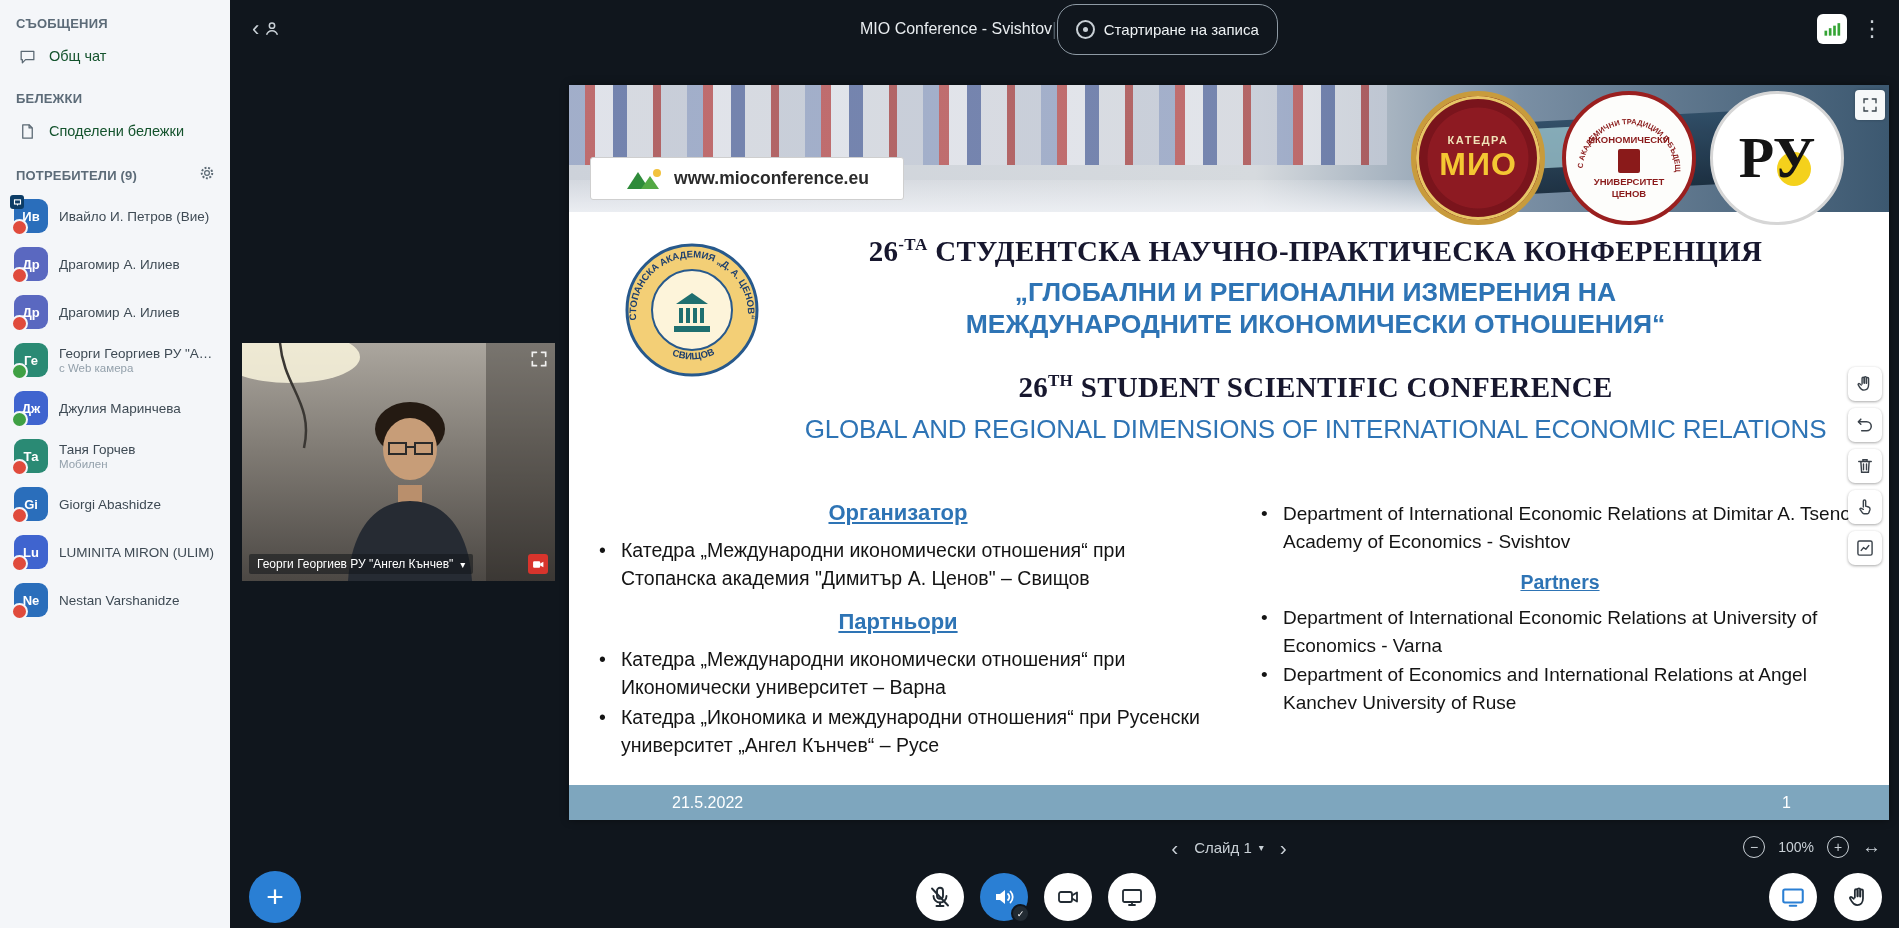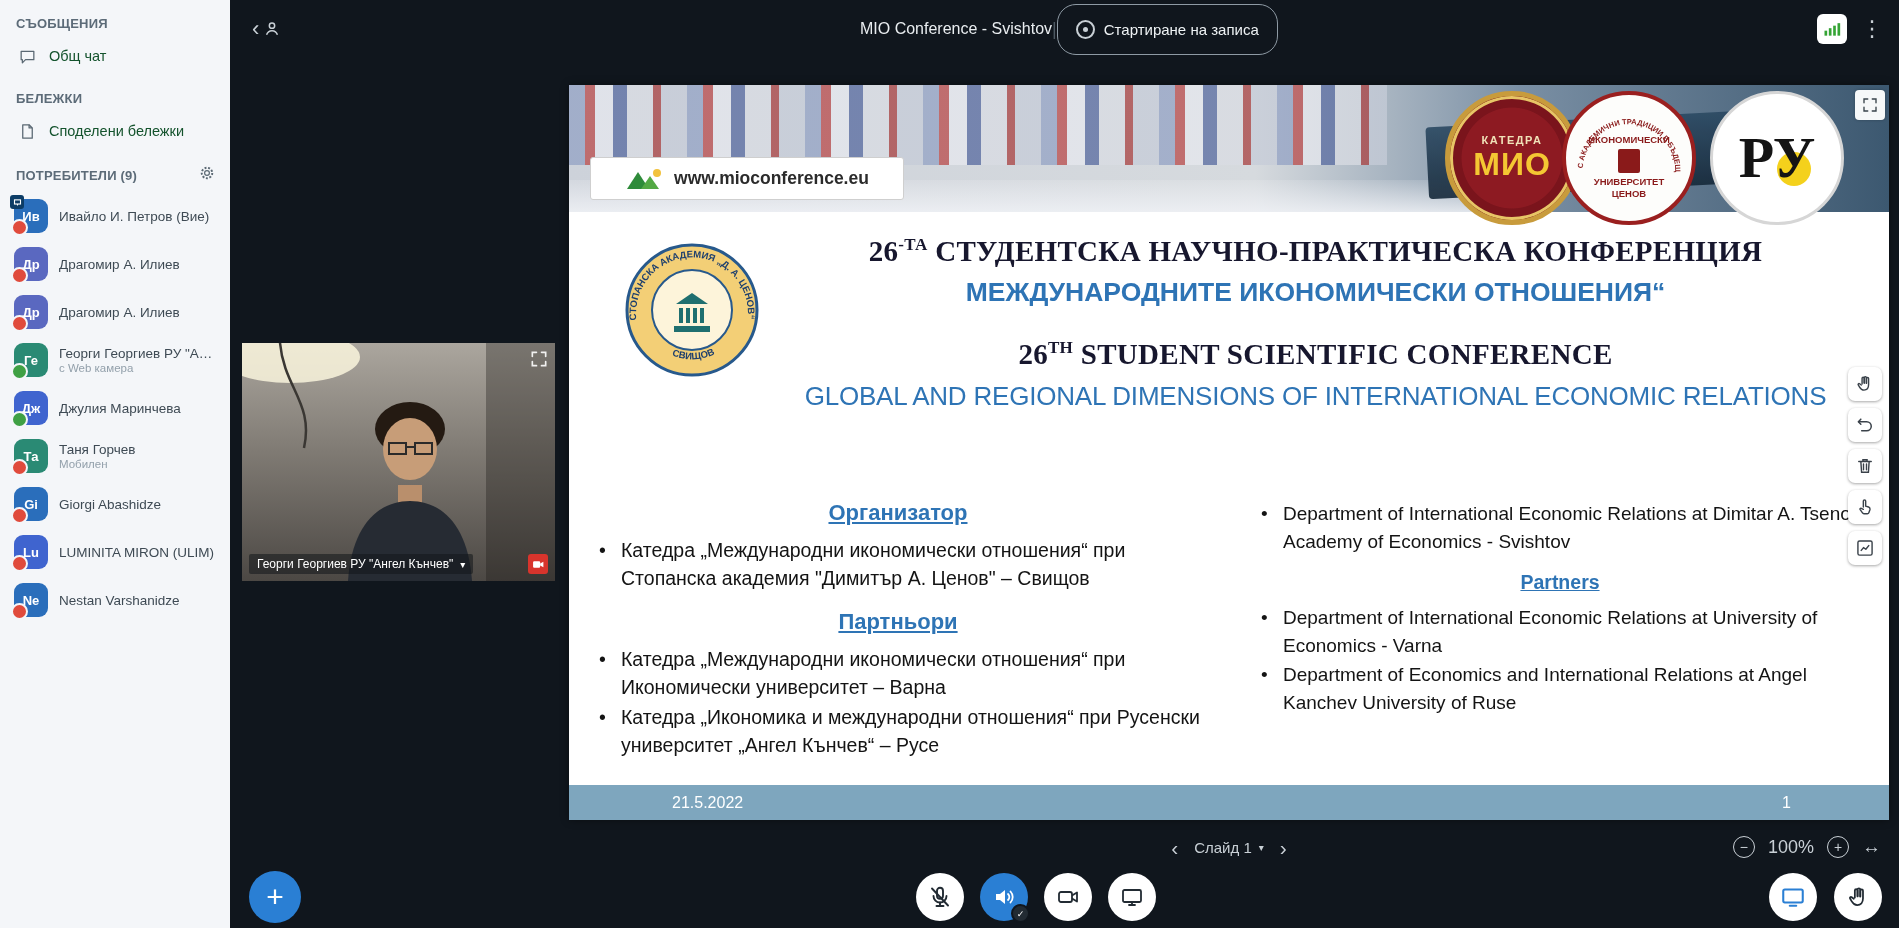--- a/index.html
+++ b/index.html
@@ -49,21 +49,21 @@
   .banner-stripes{position:absolute;left:0;top:0;height:80px;width:62%;opacity:.75;background:repeating-linear-gradient(90deg,#93a2c4 0 16px,#b94a4a 16px 26px,#e6e8ee 26px 44px,#56699f 44px 58px,#d9dce3 58px 84px,#a84040 84px 92px,#c6ccd8 92px 118px);}
   .banner-desk{position:absolute;left:0;bottom:0;height:32px;width:70%;background:linear-gradient(180deg,rgba(250,250,252,.15),rgba(240,242,246,.85));}
   .banner-laptop{position:absolute;right:5%;top:32px;width:30%;height:72px;background:linear-gradient(180deg,#2c4a63,#16293a);transform:rotate(-3deg);border-radius:4px;opacity:.9;}
   .banner-laptop .scr{position:absolute;left:8%;top:10%;width:55%;height:55%;background:#9fc9d2;opacity:.8;}
 
   .pill{position:absolute;left:21px;top:72px;width:312px;height:41px;background:#fff;border:1px solid #cfcfcf;border-radius:3px;display:flex;align-items:center;justify-content:center;gap:9px;z-index:2;}
   .pill svg{width:40px;height:24px;}
   .pill-site{font-size:17.5px;font-weight:bold;color:#2b2b2b;}
 
   .blogo{position:absolute;top:6px;width:134px;height:134px;border-radius:50%;z-index:3;display:flex;flex-direction:column;align-items:center;justify-content:center;box-sizing:border-box;}
-  .blogo.mio{left:876px;background:radial-gradient(circle,#8d1a22 57%,#7a141c 58%);border:5px solid #c89b3c;box-shadow:inset 0 0 0 3px #e7c566;}
+  .blogo.mio{left:842px;background:radial-gradient(circle,#8d1a22 57%,#7a141c 58%);border:5px solid #c89b3c;box-shadow:inset 0 0 0 3px #e7c566;}
   .mio-top{color:#f0e2b8;font-size:11px;letter-spacing:1.5px;font-weight:bold;}
   .mio-main{color:#f4c733;font-size:32px;font-weight:bold;letter-spacing:1px;}
   .blogo.ue{left:993px;background:#fdfdfb;border:4px solid #9a1f1f;}
   .ue-arc{position:absolute;inset:0;}
   .ue-c{display:flex;flex-direction:column;align-items:center;margin-top:18px;}
   .ue-l{color:#8a1a1a;font-size:9.5px;font-weight:bold;line-height:1.25;}
   .ue-emblem{width:22px;height:24px;background:#8a1a1a;border-radius:2px;margin:3px 0;}
   .blogo.ru{left:1141px;background:#fff;border:3px solid #d6d6d6;position:absolute;}
   .ru-dot{position:absolute;right:30px;top:58px;width:34px;height:34px;border-radius:50%;background:#f4d11c;}
   .ru-text{position:relative;font-family:"Liberation Serif",serif;font-size:58px;font-weight:bold;color:#141414;line-height:1;}
@@ -95,21 +95,21 @@
   .wb-btn{width:34px;height:34px;background:#fff;border-radius:7px;display:flex;align-items:center;justify-content:center;color:#3a424a;box-shadow:0 1px 3px rgba(0,0,0,.35);}
   .wb-btn svg{width:20px;height:20px;}
 
   .slide-nav{position:relative;height:32px;margin-top:11px;color:#c9d0d6;}
   .sn-center{position:absolute;left:50%;top:50%;transform:translate(-50%,-50%);display:flex;align-items:center;gap:4px;}
   .sn-arrow{font-size:21px;padding:0 12px;line-height:1;color:#c9d0d6;}
   .sn-label{font-size:15px;display:flex;align-items:center;gap:7px;}
   .sn-caret{font-size:10px;}
   .sn-right{position:absolute;right:8px;top:50%;transform:translateY(-50%);display:flex;align-items:center;gap:13px;}
   .zoom-circle{width:20px;height:20px;border:1.5px solid #c9d0d6;border-radius:50%;display:flex;align-items:center;justify-content:center;font-size:14px;line-height:1;}
-  .zoom-label{font-size:18px;}
+  .zoom-label{font-size:14px;}
   .fitw{font-size:19px;}
 
   
   .webcam{position:absolute;left:12px;top:343px;width:313px;height:238px;background:#6d6a64;overflow:hidden;}
   .webcam>svg{position:absolute;inset:0;}
   .wc-fs{position:absolute;right:6px;top:6px;color:#fff;opacity:.9;}
   .wc-fs svg{width:20px;height:20px;}
   .wc-label{position:absolute;left:7px;bottom:7px;background:rgba(18,21,26,.55);color:#fff;font-size:12px;padding:3px 8px;border-radius:2px;display:flex;align-items:center;gap:7px;max-width:240px;}
   .wc-label .nm{white-space:nowrap;overflow:hidden;text-overflow:ellipsis;}
   .wc-rec{position:absolute;right:7px;bottom:7px;width:20px;height:20px;background:#d8342c;border-radius:3px;display:flex;align-items:center;justify-content:center;}
@@ -347,20 +347,21 @@
             <path id="arcBotA" d="M 26 96 A 52 52 0 0 0 110 96"></path>
           </defs>
           <text font-size="9.5" font-weight="bold" fill="#1d3f6e"><textPath href="#arcTopA" startOffset="4">СТОПАНСКА АКАДЕМИЯ „Д. А. ЦЕНОВ“</textPath></text>
           <text font-size="9.5" font-weight="bold" fill="#1d3f6e"><textPath href="#arcBotA" startOffset="28">СВИЩОВ</textPath></text>
         </svg>
       </div>
 
       <div class="titles" data-interactable="false">
         <div class="t-serif" data-interactable="false"><span>26</span><sup>-ТА</sup><span> СТУДЕНТСКА НАУЧНО-ПРАКТИЧЕСКА КОНФЕРЕНЦИЯ</span></div>
         <div class="t-blue" data-interactable="false" style="color: rgb(46, 116, 181);">
+          <div data-interactable="false">„ГЛОБАЛНИ И РЕГИОНАЛНИ ИЗМЕРЕНИЯ НА</div>
           <div data-interactable="false">МЕЖДУНАРОДНИТЕ ИКОНОМИЧЕСКИ ОТНОШЕНИЯ“</div>
         </div>
         <div class="t-serif t-en" data-interactable="false"><span>26</span><sup>TH</sup><span> STUDENT SCIENTIFIC CONFERENCE</span></div>
         <div class="t-blue-wide" data-interactable="false" style="color: rgb(46, 116, 181);">GLOBAL AND REGIONAL DIMENSIONS OF INTERNATIONAL ECONOMIC RELATIONS</div>
       </div>
 
       <div class="cols" data-interactable="false">
         <div class="col" data-interactable="false">
           <div class="col-h" data-interactable="false">Организатор</div>
           <div class="li" data-interactable="false">Катедра „Международни икономически отношения“ при Стопанска академия "Димитър А. Ценов" – Свищов</div>

